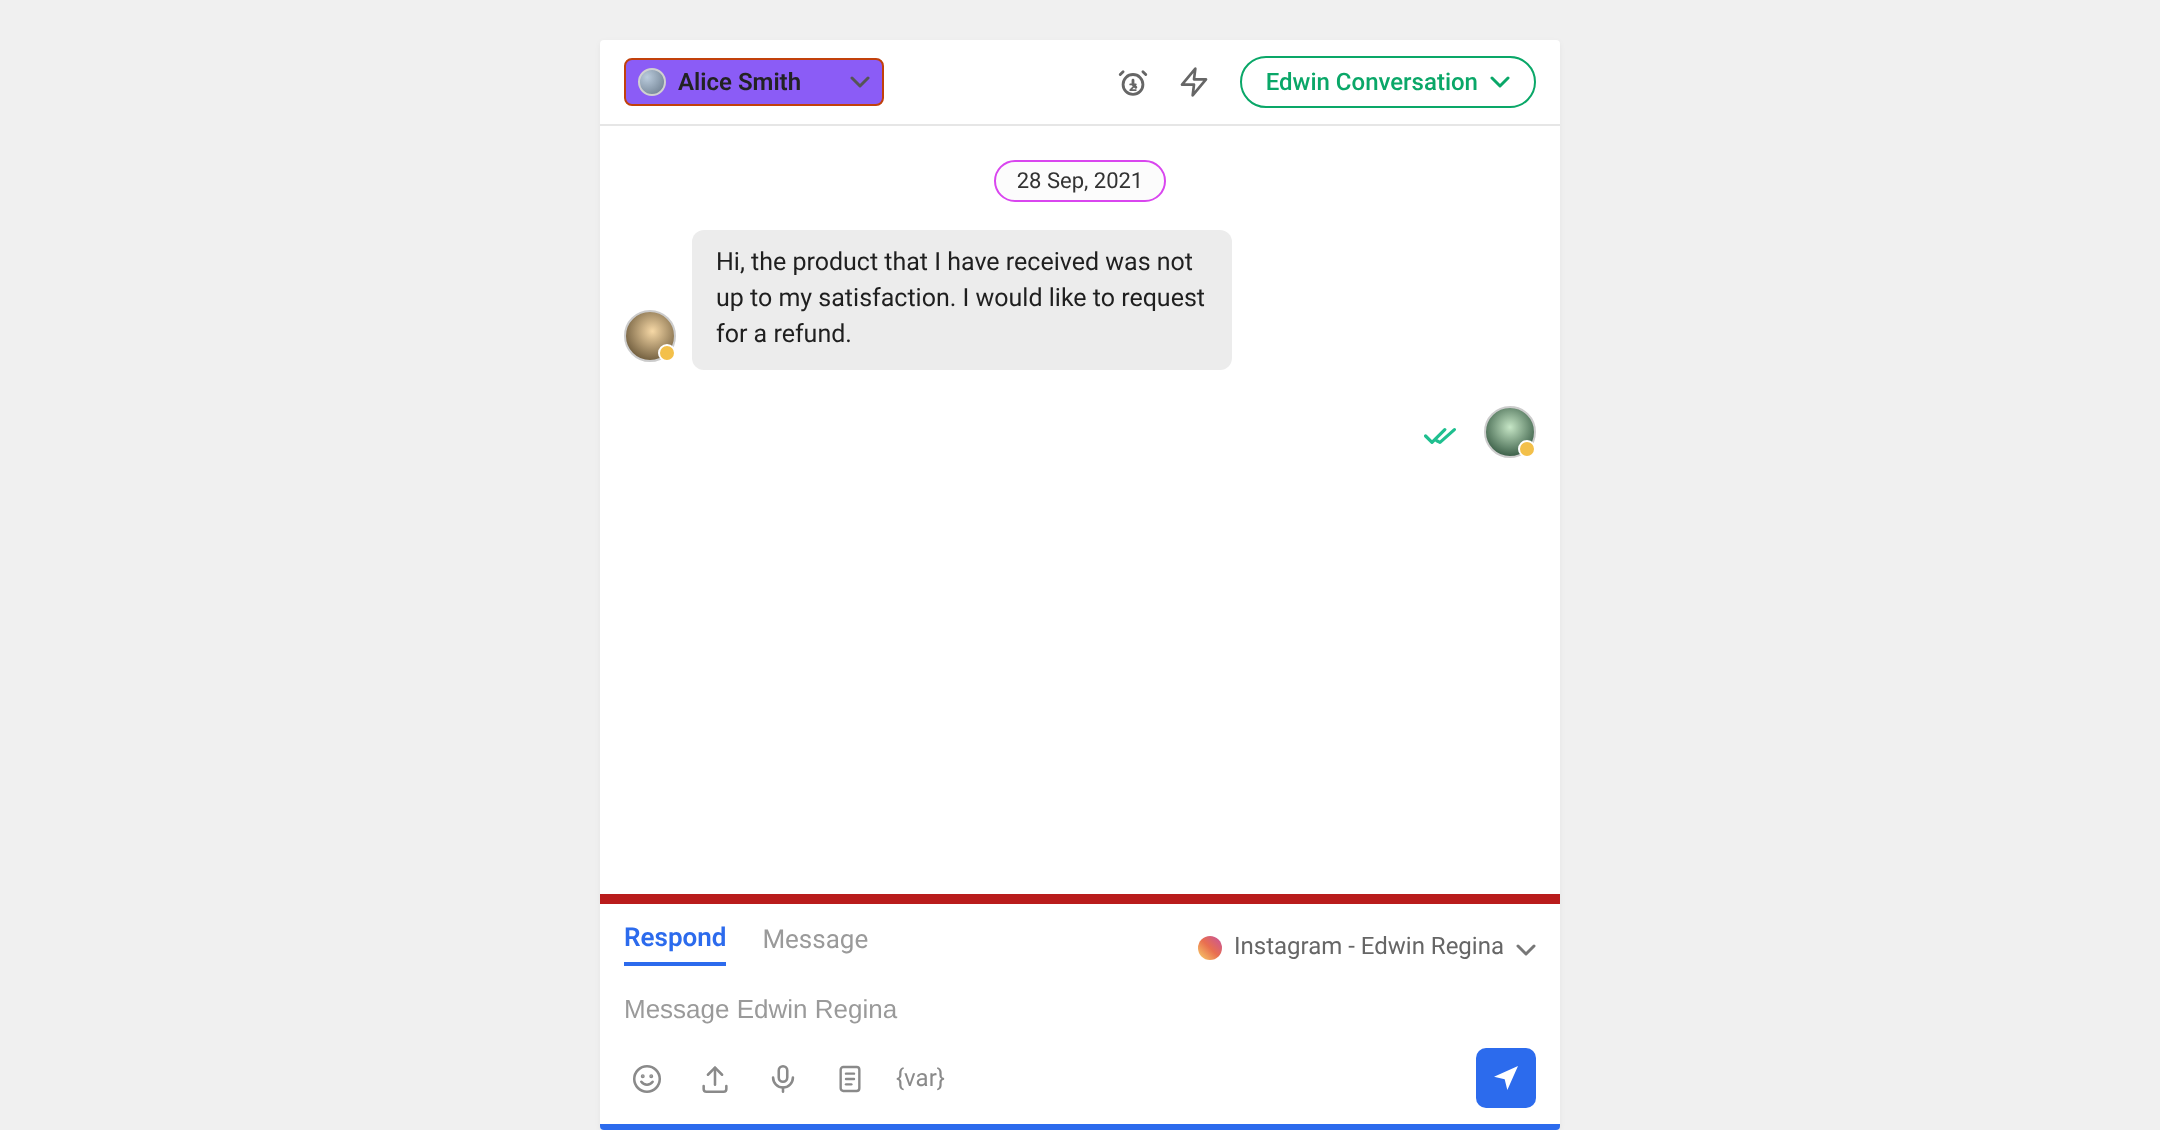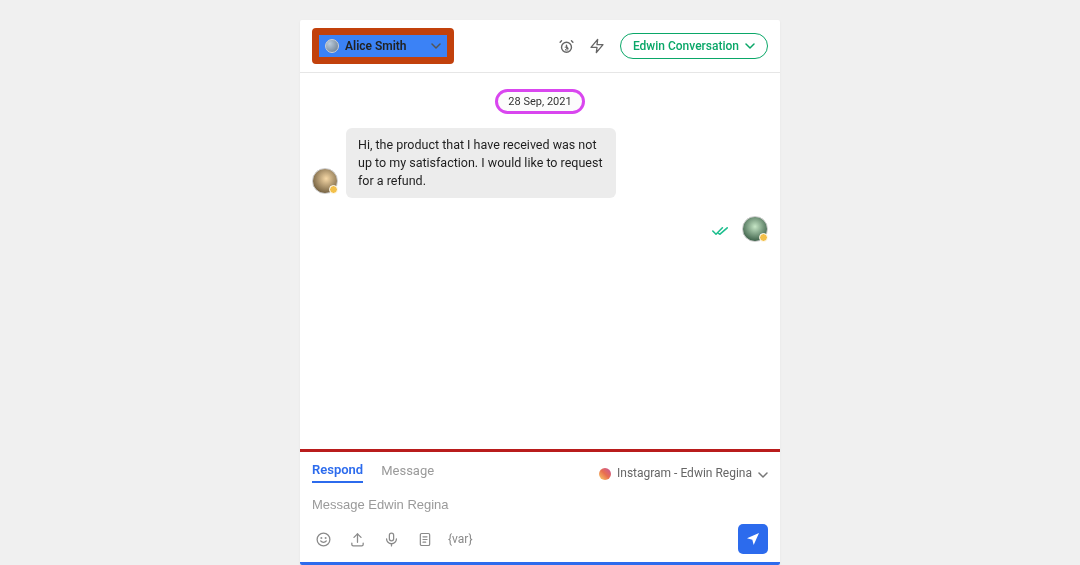--- a/index.html
+++ b/index.html
@@ -26,22 +26,22 @@
   
   .header {
     display: flex;
     align-items: center;
     padding: 8px 12px;
     border-bottom: 1px solid #e6e6e6;
   }
   .assignee {
     display: flex;
     align-items: center;
-    background: #3b82f6;
-    border: 7px solid #c2410c;
+    background: #8b5cf6;
+    border: 1px solid #c2410c;
     border-radius: 4px;
     padding: 4px 6px;
     cursor: pointer;
   }
   .assignee .dot {
     width: 14px; height: 14px; border-radius: 50%;
     background: radial-gradient(circle at 30% 30%, #bcd, #678);
     border: 1px solid #d0d0d0;
     margin-right: 6px;
     flex-shrink: 0;
@@ -71,21 +71,21 @@
     flex: 1;
     position: relative;
     padding: 12px 12px 0 12px;
     overflow: hidden;
   }
   .date-chip-row { text-align: center; margin: 4px 0 14px; }
   .date-chip {
     display: inline-block;
     font-size: 11px;
     color: #333;
-    border: 3px solid #d946ef;
+    border: 1px solid #d946ef;
     border-radius: 14px;
     padding: 3px 10px;
     background: #fcfcfc;
   }
   .msg-row { display: flex; align-items: flex-end; margin-bottom: 18px; }
   .msg-row.in  { justify-content: flex-start; }
   .msg-row.out { justify-content: flex-end; }
   .avatar {
     width: 26px; height: 26px; border-radius: 50%;
     background: radial-gradient(circle at 55% 40%, #f6d8a6, #4a3a20);
@@ -107,21 +107,21 @@
     font-size: 12.5px;
     line-height: 1.45;
     color: #1f1f1f;
   }
   .bubble.out { background: #d8d8d8; }
   .in .avatar { margin-right: 8px; margin-bottom: 4px; }
   .out .avatar { margin-left: 8px; margin-bottom: 4px; }
   .read-ticks { color: #1fbf8f; margin-right: 6px; align-self: center; }
   
   .composer {
-    border-top: 3px solid #b91c1c;
+    border-top: 5px solid #b91c1c;
     padding: 10px 12px 8px 12px;
     border-bottom: 3px solid #2c6bed;
   }
   .tabs-row { display: flex; align-items: center; }
   .tab {
     font-size: 13px;
     margin-right: 18px;
     color: #9a9a9a;
     padding-bottom: 4px;
     cursor: pointer;

